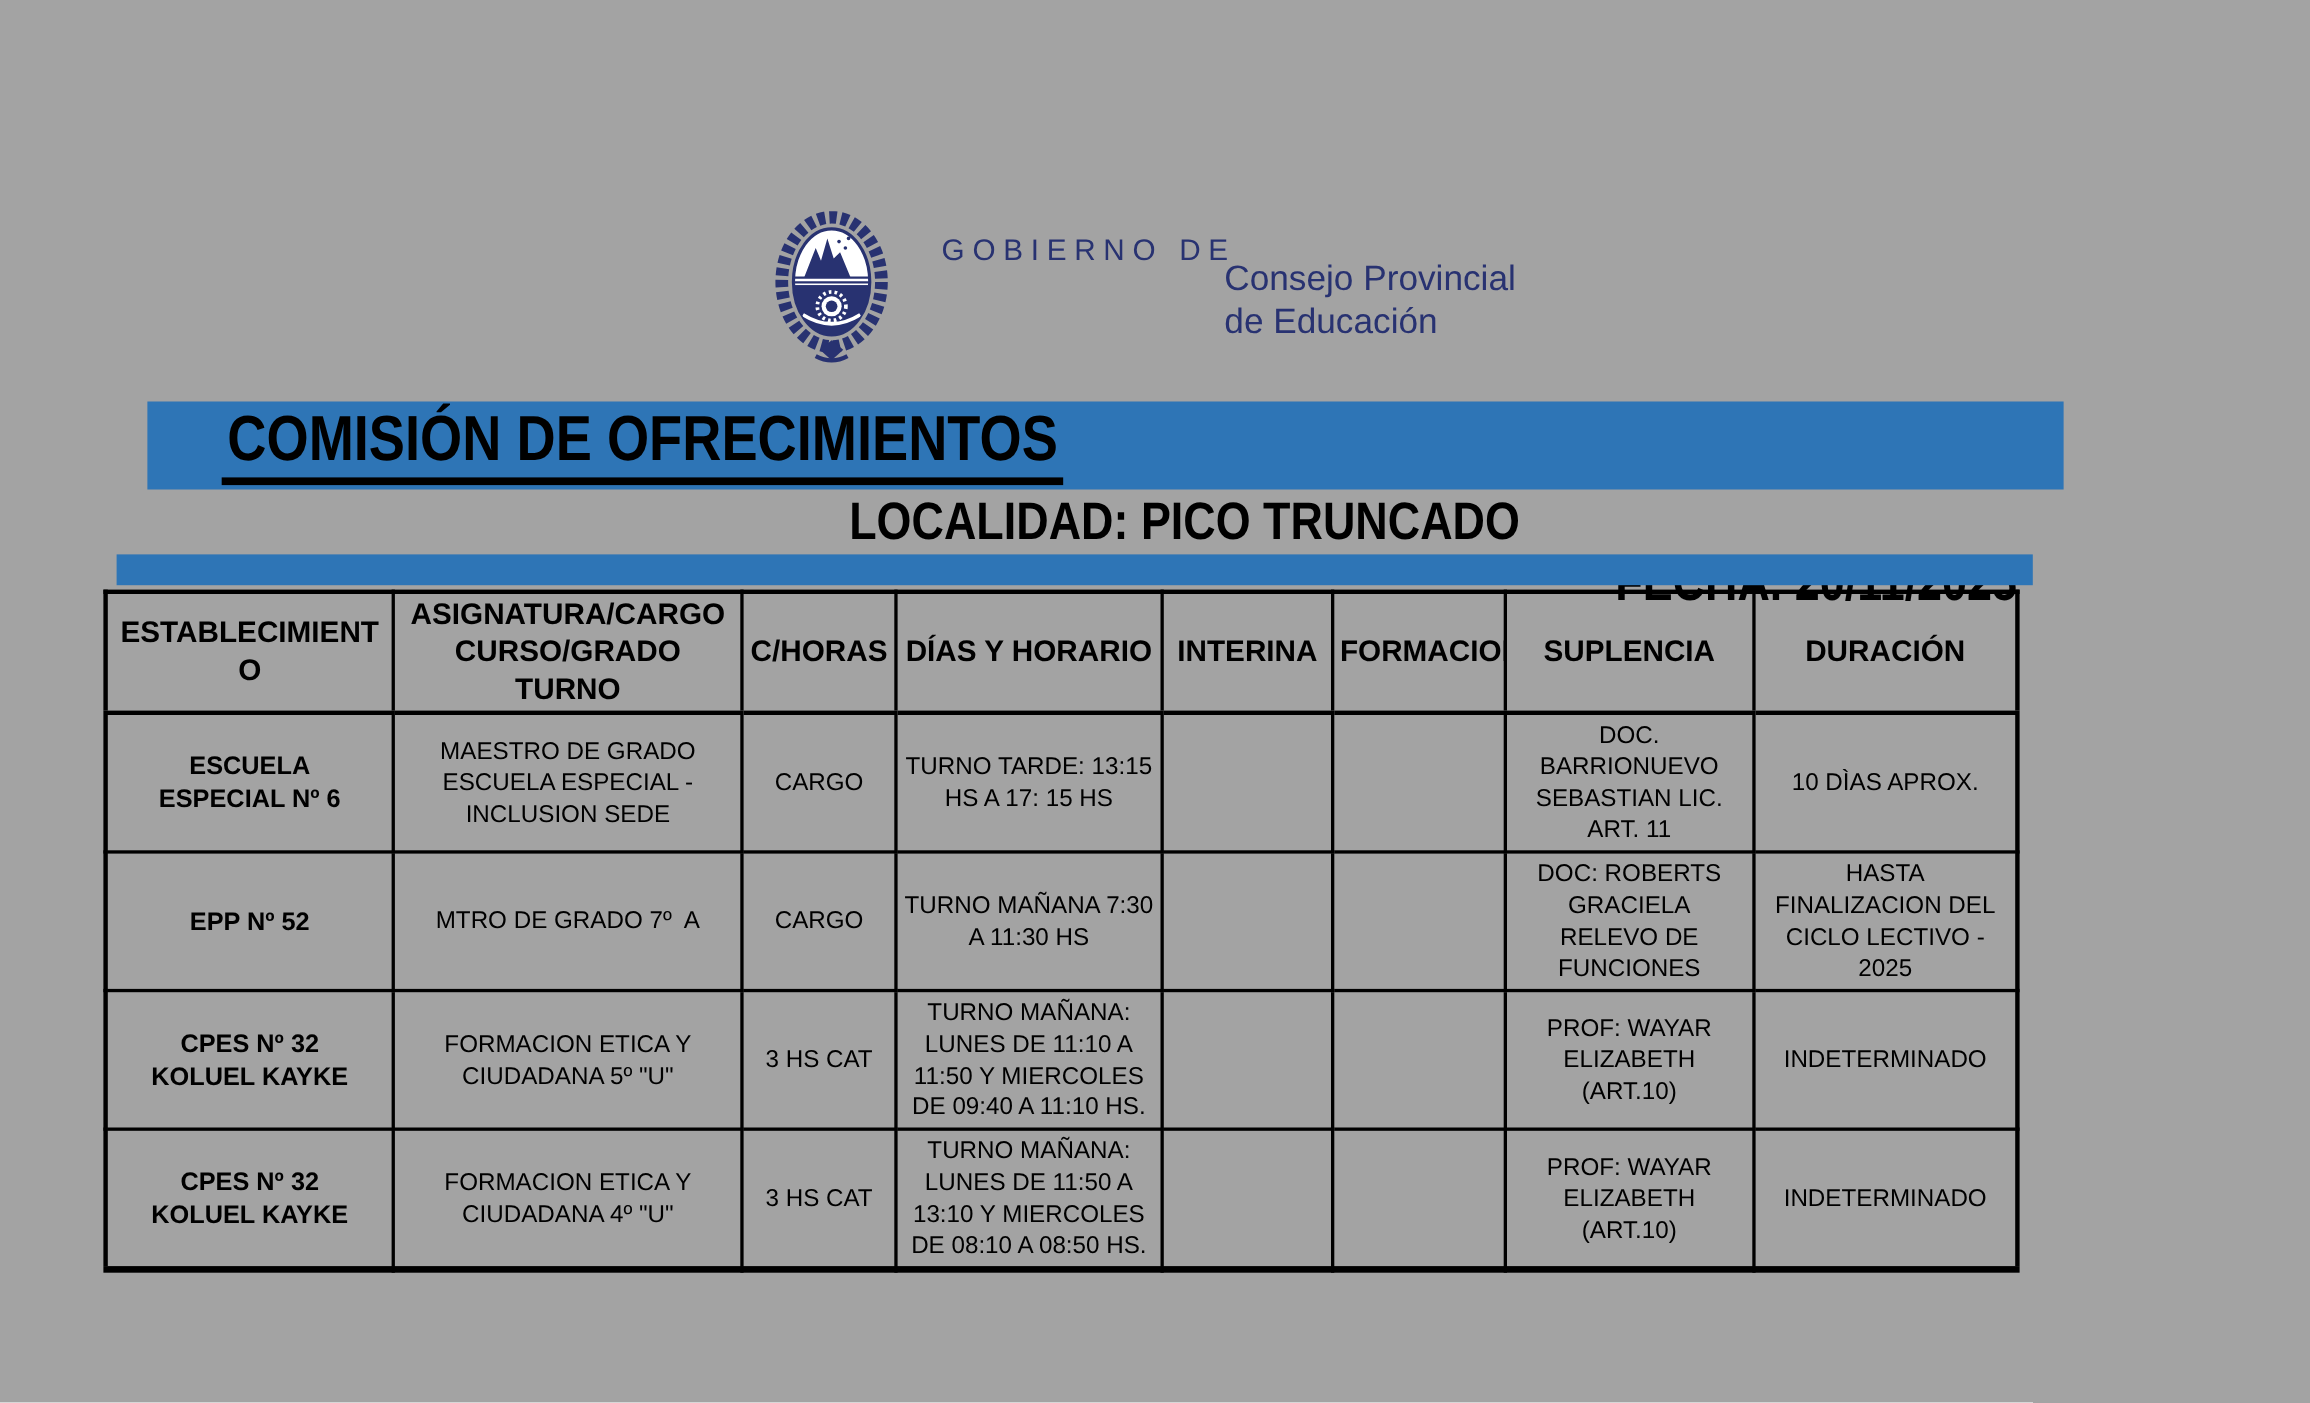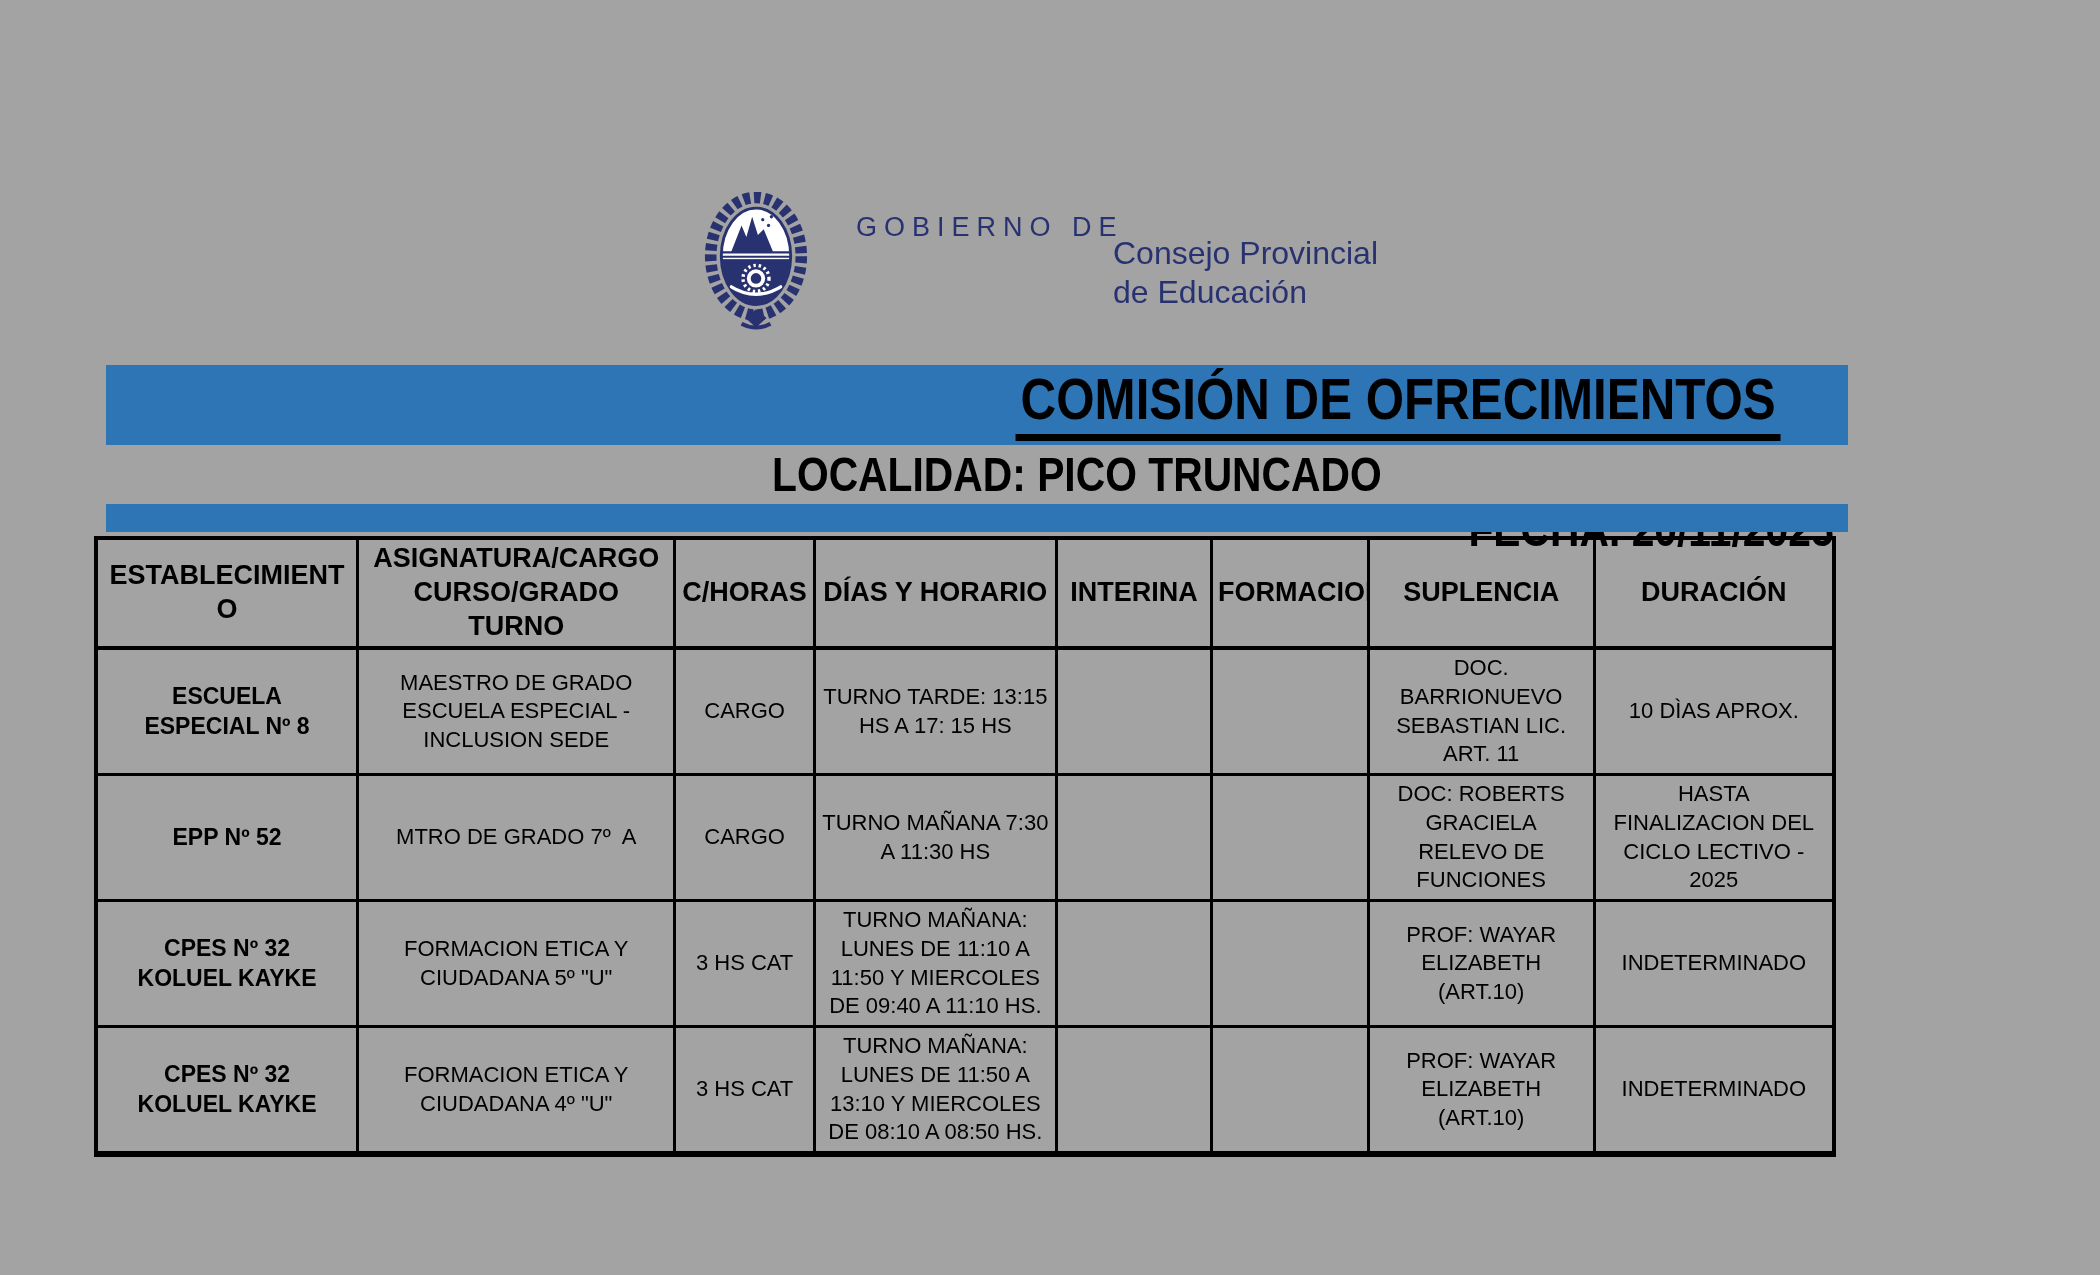--- a/index.html
+++ b/index.html
@@ -8,21 +8,21 @@
 
   
   .crest{position:absolute;left:703px;top:192px;}
   .gov-block{position:absolute;left:856px;top:212px;color:#283271;}
   .gov-line1{font-size:27px;letter-spacing:7px;font-weight:500;white-space:nowrap;}
   .gov-line2{font-size:40px;font-weight:bold;letter-spacing:1.5px;margin-top:5px;white-space:nowrap;}
   .council-block{position:absolute;left:1113px;top:234px;color:#283271;font-size:32px;line-height:1.22;}
 
   
   .bar{position:absolute;left:106px;width:1742px;background:#2E75B6;}
-  .bar-title{top:365px;height:80px;display:flex;align-items:center;justify-content:flex-end;}
+  .bar-title{top:365px;height:80px;display:flex;align-items:center;justify-content:flex-start;margin-left:28px;}
   .page-title{display:inline-block;transform:scaleX(0.85);transform-origin:center;
               font-size:58px;font-weight:bold;line-height:1;
               border-bottom:7px solid #000;padding:0 6px 6px 6px;white-space:nowrap;}
   .meta-row{position:absolute;left:106px;top:447px;width:1742px;height:56px;
             display:flex;align-items:center;flex-direction:column;}
   .meta-text{font-size:48px;font-weight:bold;white-space:nowrap;}
   .locality{margin-left:308px;display:inline-block;transform:scaleX(0.85);transform-origin:left center;}
   .datefield{margin-left:auto;margin-right:14px;display:inline-block;transform:scaleX(0.85);transform-origin:right center;}
   .bar-thin{top:504px;height:28px;}
 
@@ -111,21 +111,21 @@
         <th>DÍAS Y HORARIO</th>
         <th>INTERINA</th>
         <th>FORMACION</th>
         <th>SUPLENCIA</th>
         <th>DURACIÓN</th>
       </tr>
     </thead>
     <tbody>
       <tr>
         <td class="estab">ESCUELA
-ESPECIAL Nº 8</td>
+ESPECIAL Nº 6</td>
         <td>MAESTRO DE GRADO
 ESCUELA ESPECIAL -
 INCLUSION SEDE</td>
         <td>CARGO</td>
         <td>TURNO TARDE: 13:15
 HS A 17: 15 HS</td>
         <td></td>
         <td></td>
         <td>DOC.
 BARRIONUEVO

